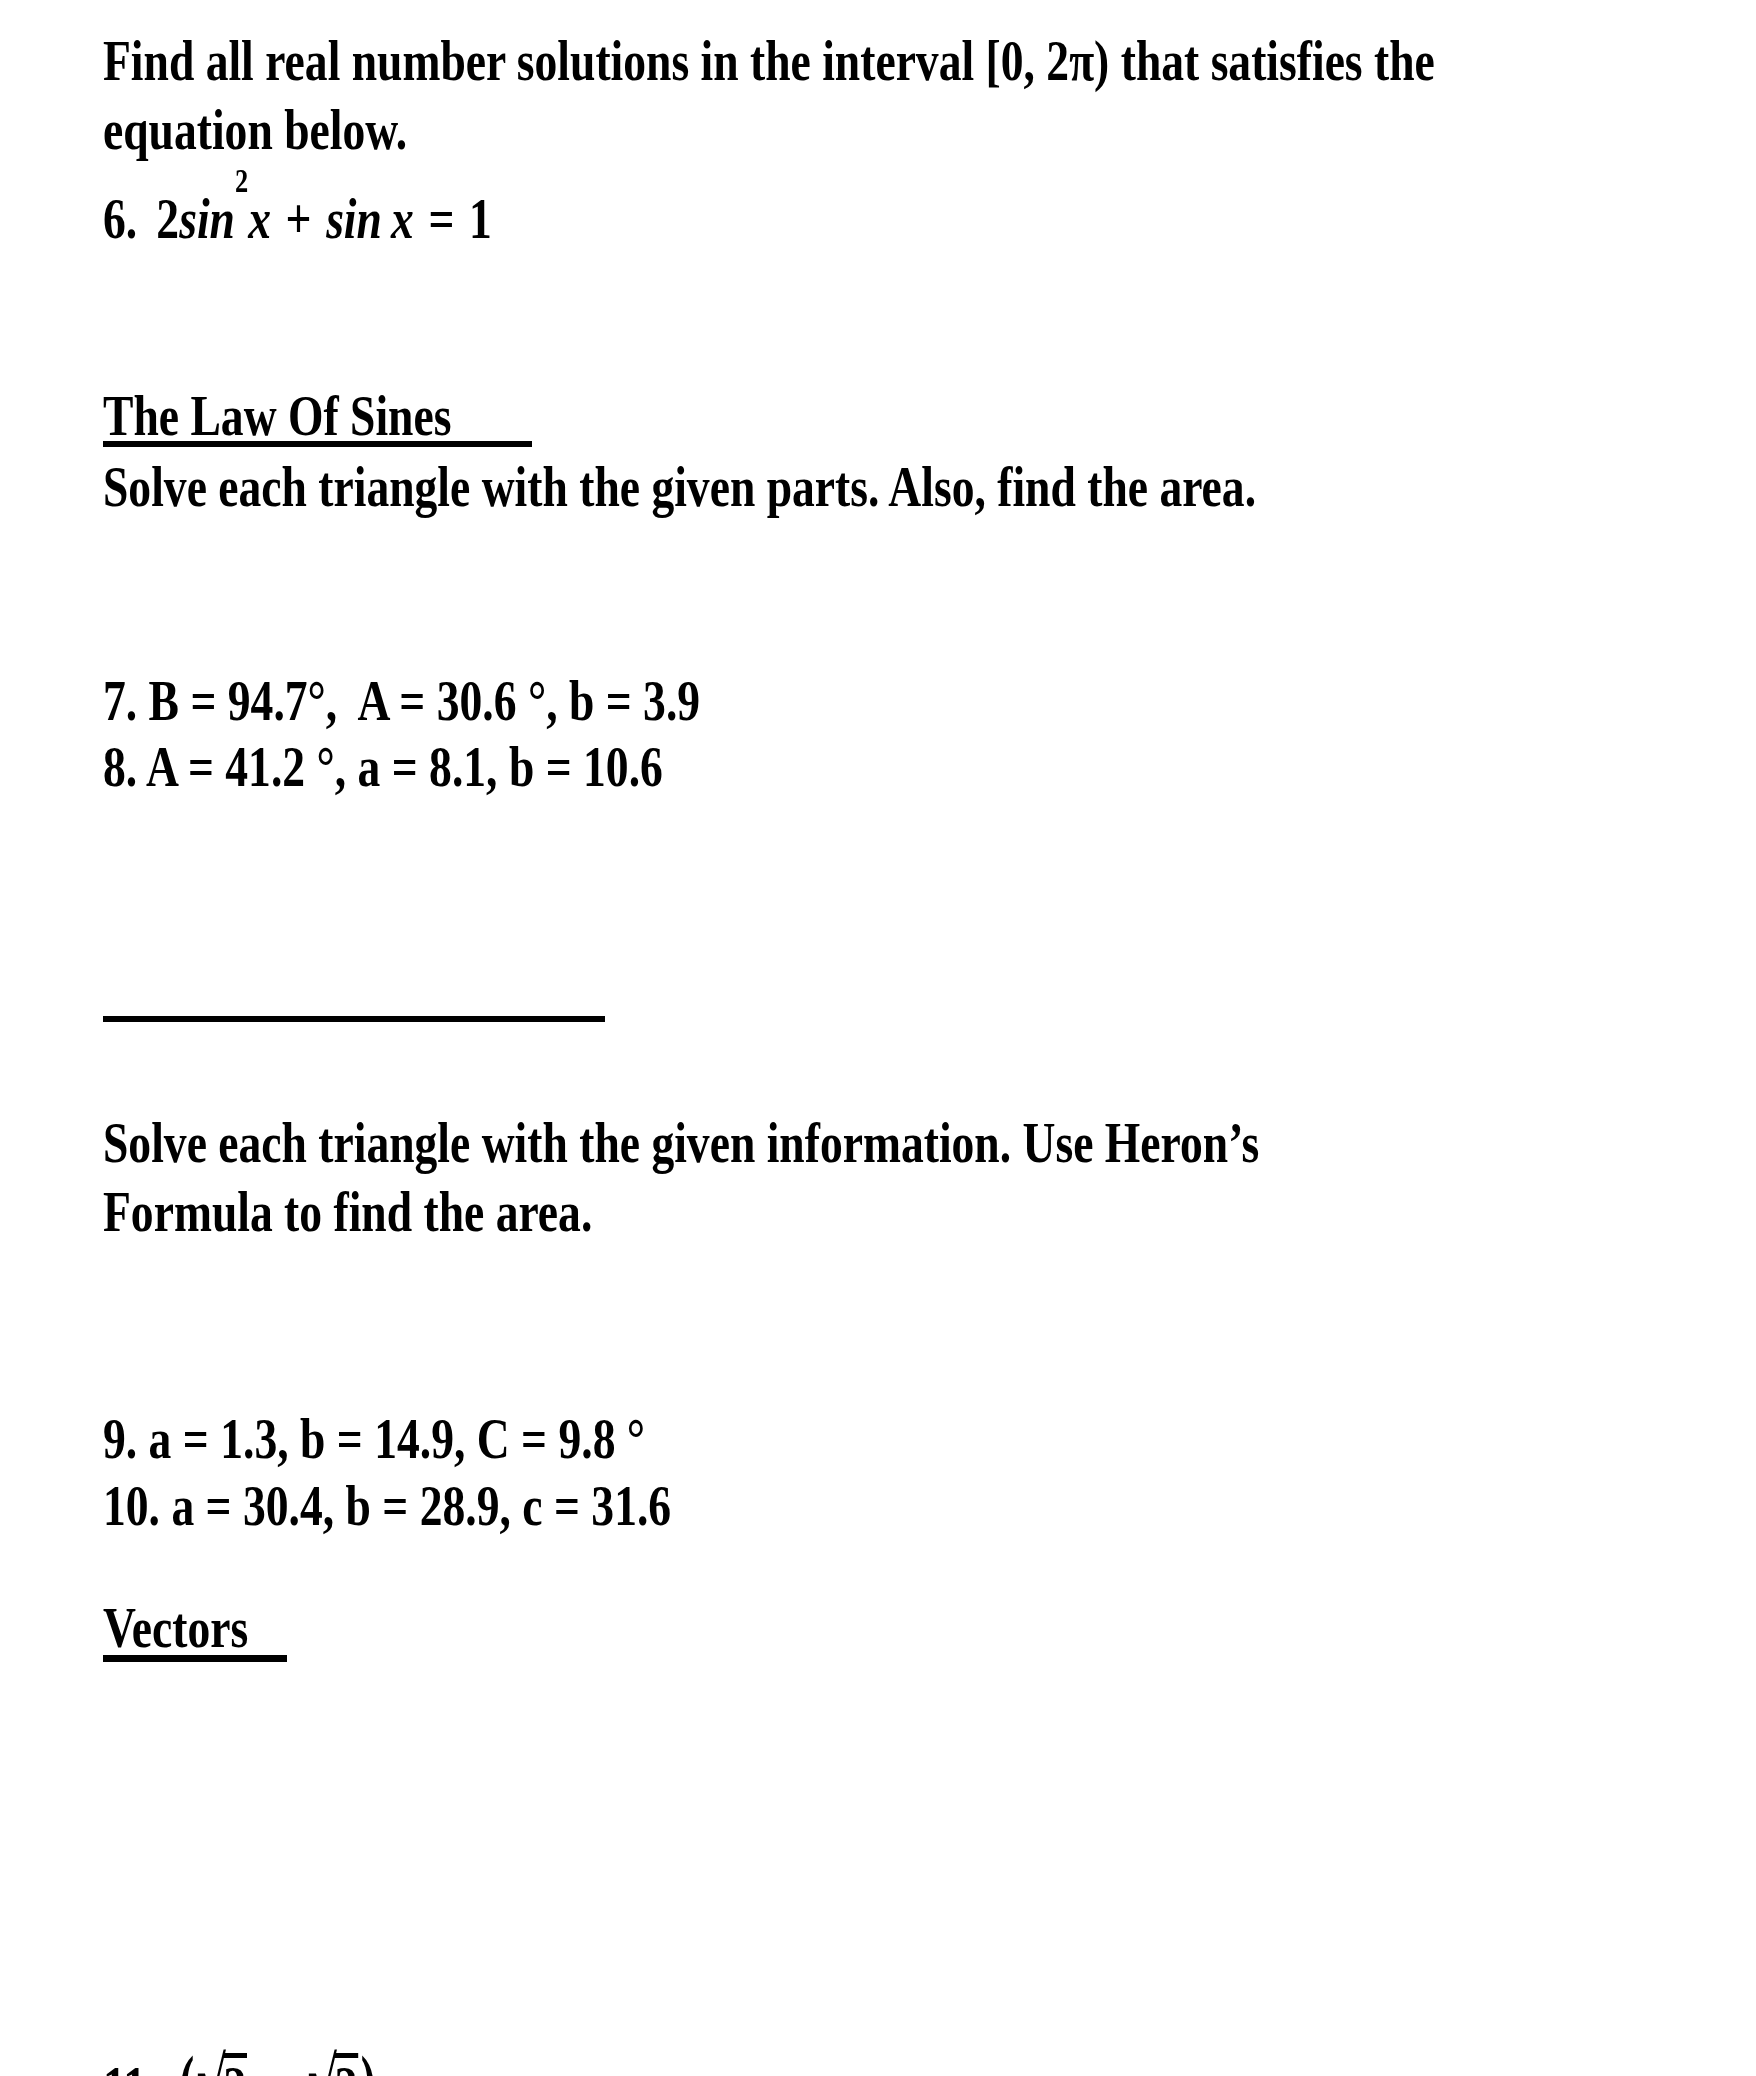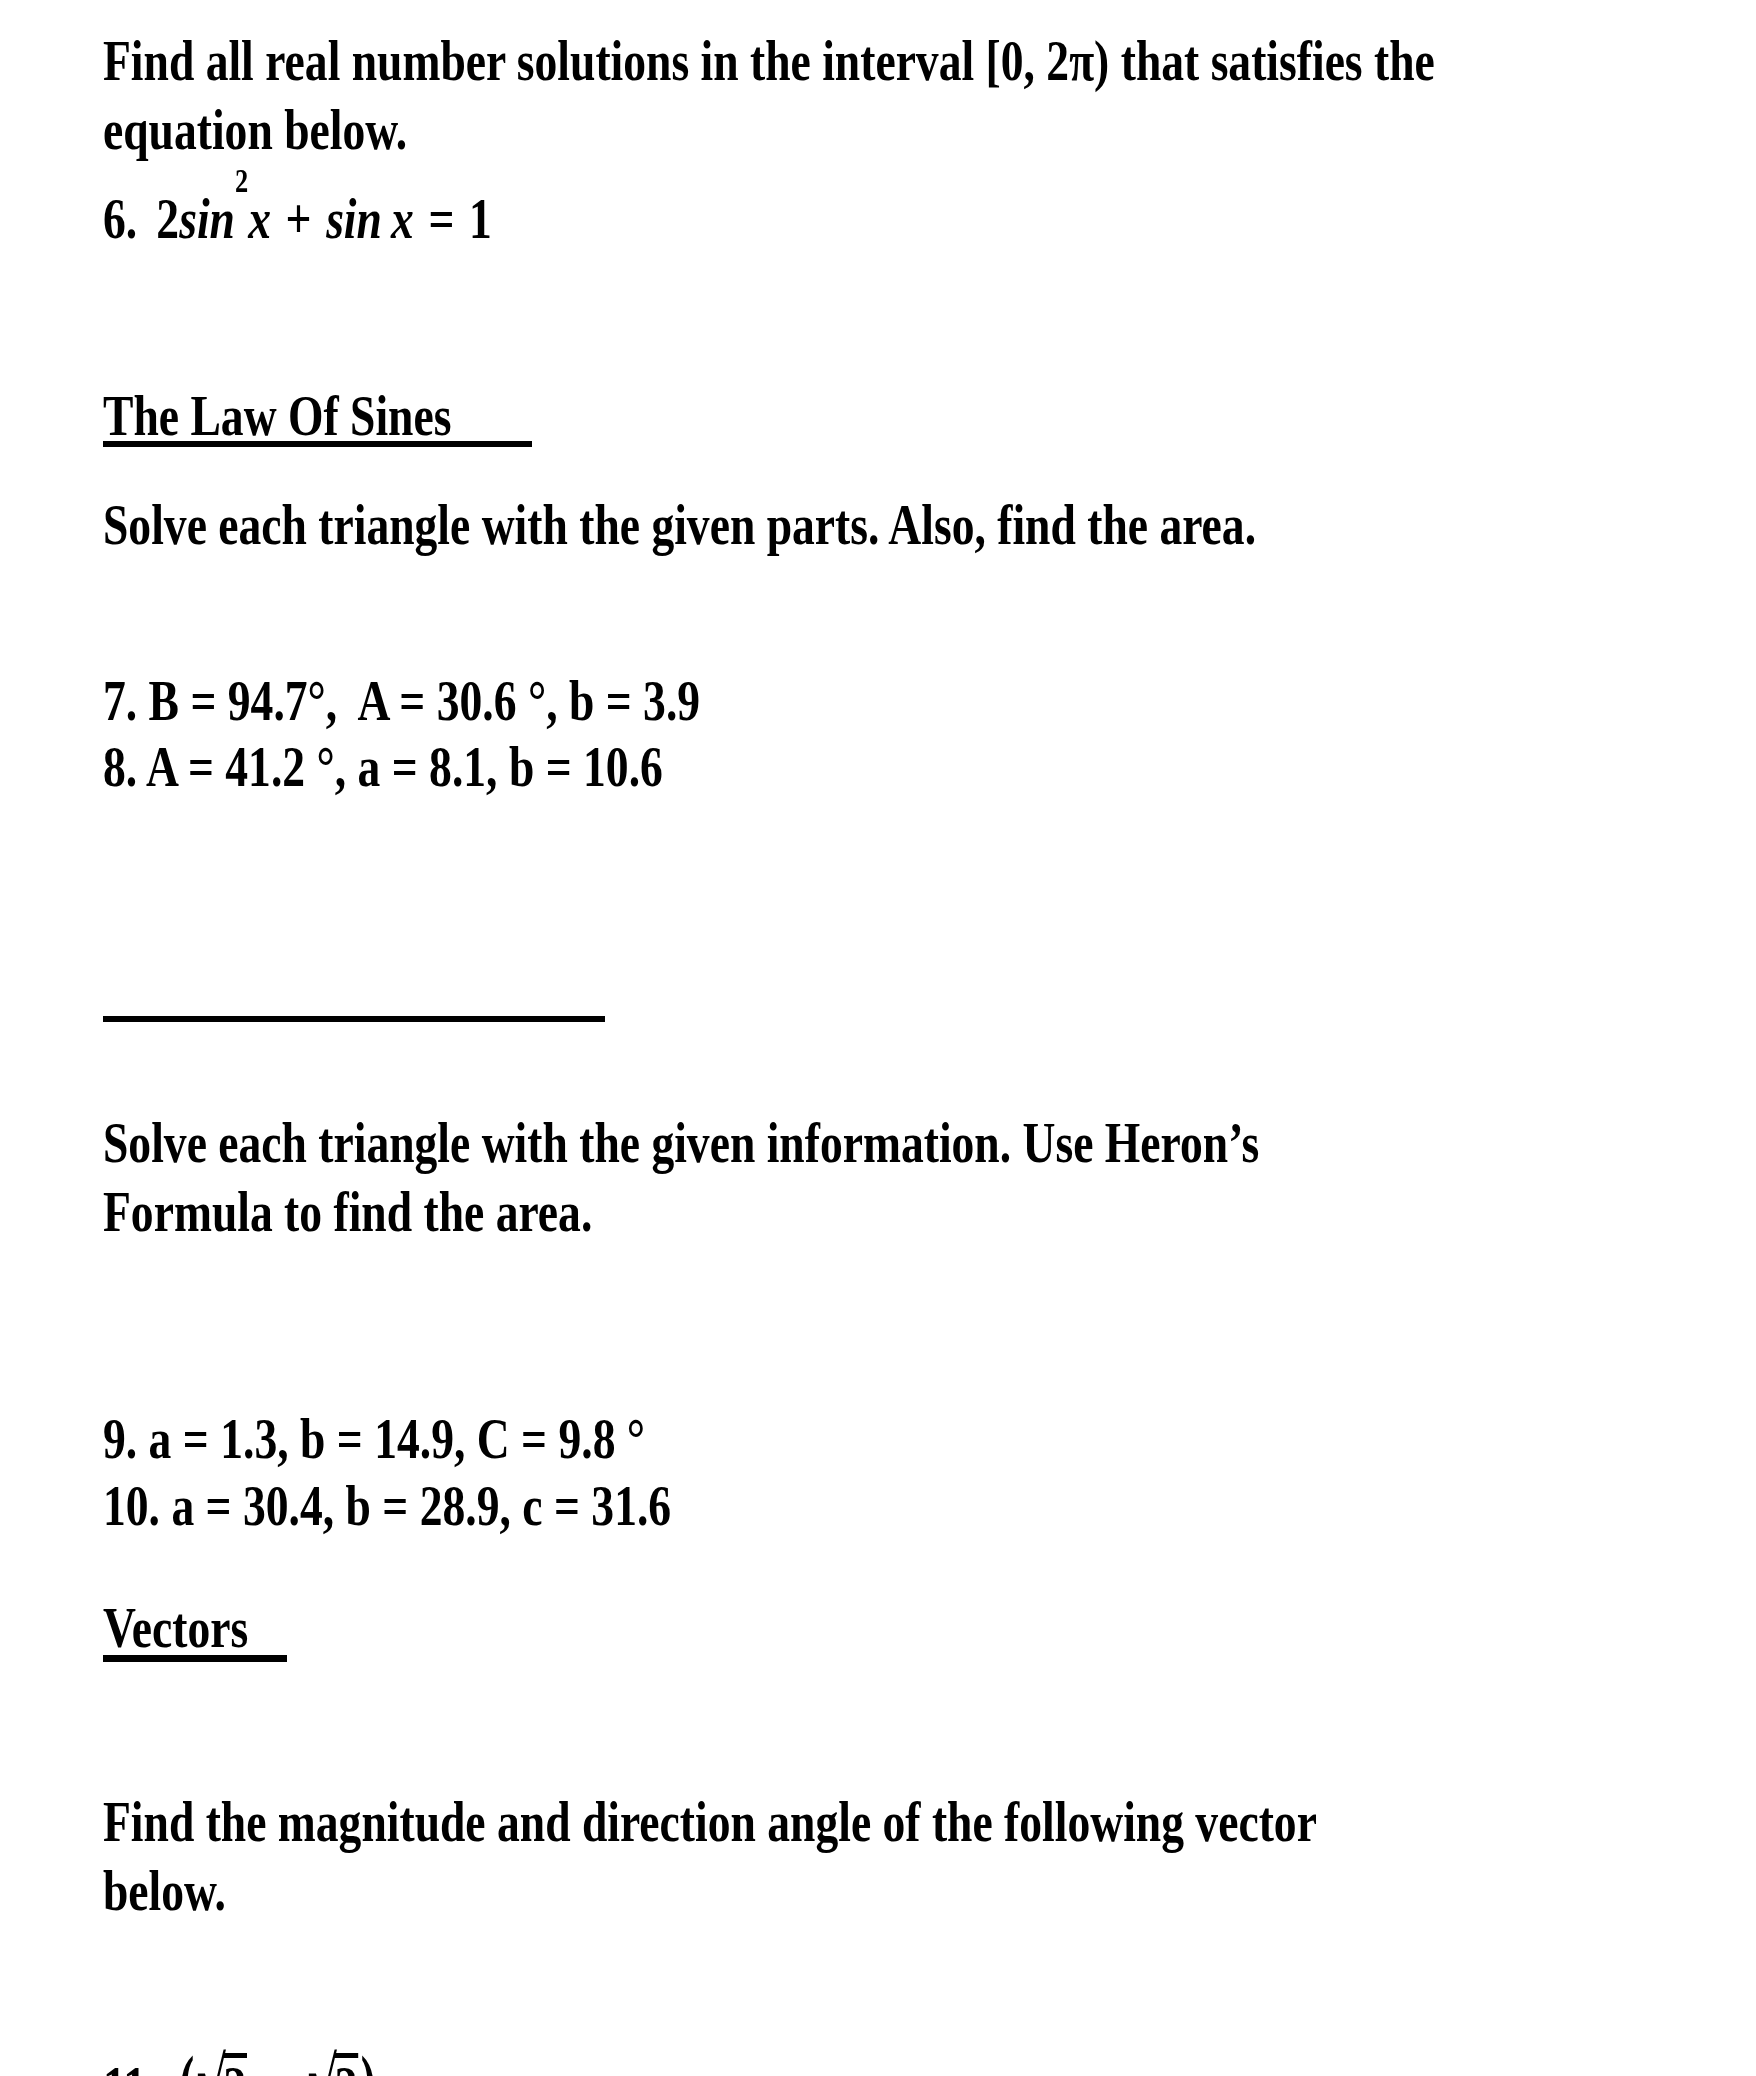--- a/index.html
+++ b/index.html
@@ -69,21 +69,21 @@
 
   <div class="block" style="top:184px">
     <div class="tx"><span class="num">6.</span><span>2</span><span class="mi">sin</span><sup class="exp">2</sup><span class="mi">x</span><span class="op">+</span><span class="mi">sin</span><span class="mi mx">x</span><span class="op">=</span><span>1</span></div>
   </div>
 
   <div class="block" style="top:381px">
     <div class="tx">The Law Of Sines</div>
   </div>
   <div class="rule" style="left:103px; top:441px; width:429px; height:6.2px"></div>
 
-  <div class="block" style="top:490px">
+  <div class="block" style="top:452px">
     <div class="tx">Solve each triangle with the given parts. Also, find the area.</div>
   </div>
 
   <div class="block" style="top:666px">
     <div class="tx">7. B = 94.7°,&nbsp; A = 30.6 °, b = 3.9</div>
   </div>
   <div class="block" style="top:732px">
     <div class="tx">8. A = 41.2 °, a = 8.1, b = 10.6</div>
   </div>
 
@@ -101,25 +101,19 @@
   </div>
   <div class="block" style="top:1471px">
     <div class="tx">10. a = 30.4, b = 28.9, c = 31.6</div>
   </div>
 
   <div class="block" style="top:1593px">
     <div class="tx">Vectors</div>
   </div>
   <div class="rule" style="left:103px; top:1655px; width:184px; height:7px"></div>
 
-  <div class="block" style="top:1787px">
-    <div class="tx">
-      <span class="line">Find the magnitude and direction angle of the following vector</span>
-      <span class="line">below.</span>
-    </div>
-  </div>
 
   <div class="block" style="top:2052px">
     <div class="tx"><span class="num">11.</span><span class="bigparen">(</span><span class="sqrt"><span class="sqrt-sign">√</span><span class="radicand">2</span></span><span>,&nbsp;−&nbsp;</span><span class="sqrt"><span class="sqrt-sign">√</span><span class="radicand">2</span></span><span class="bigparen">)</span></div>
   </div>
 
 </div>
 
 
 </body></html>

